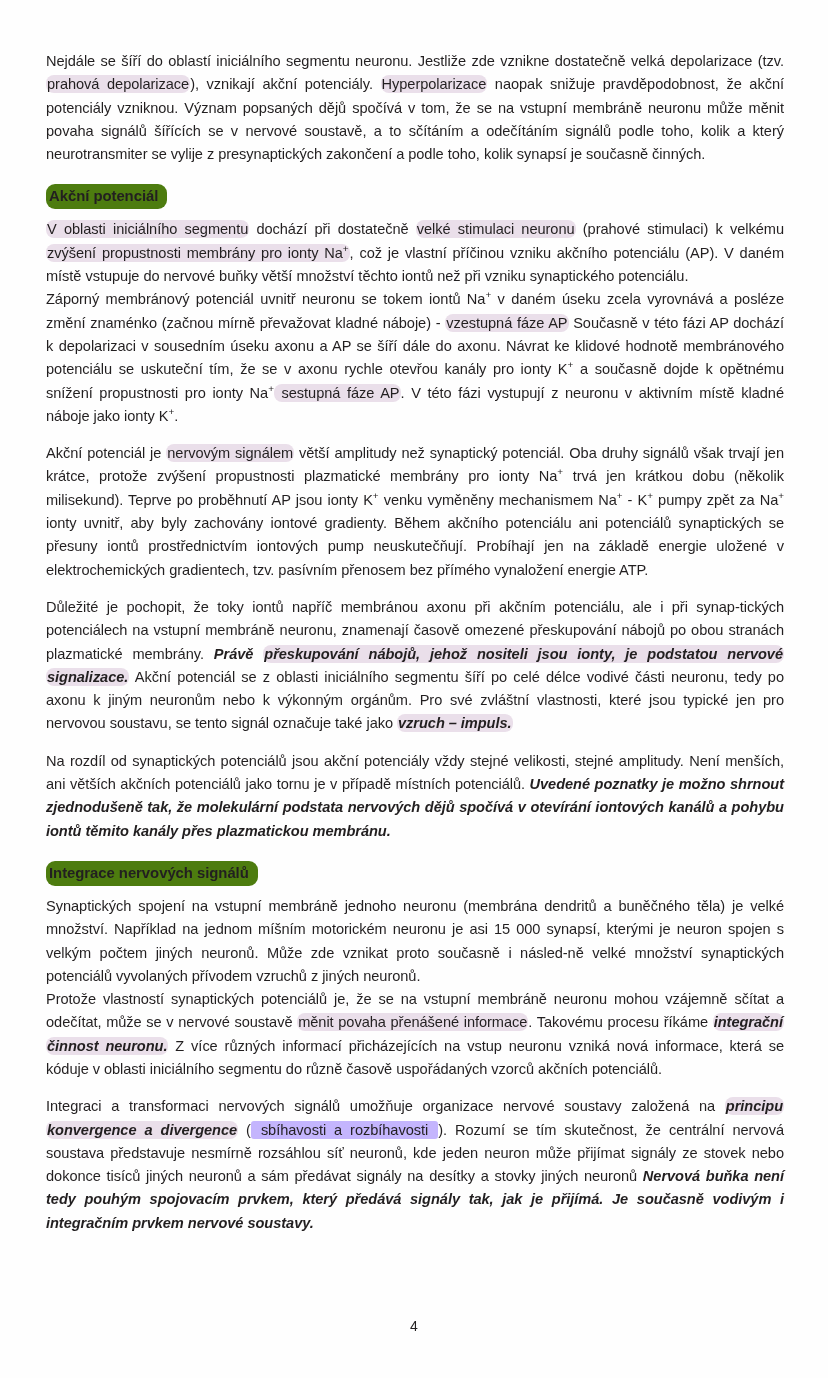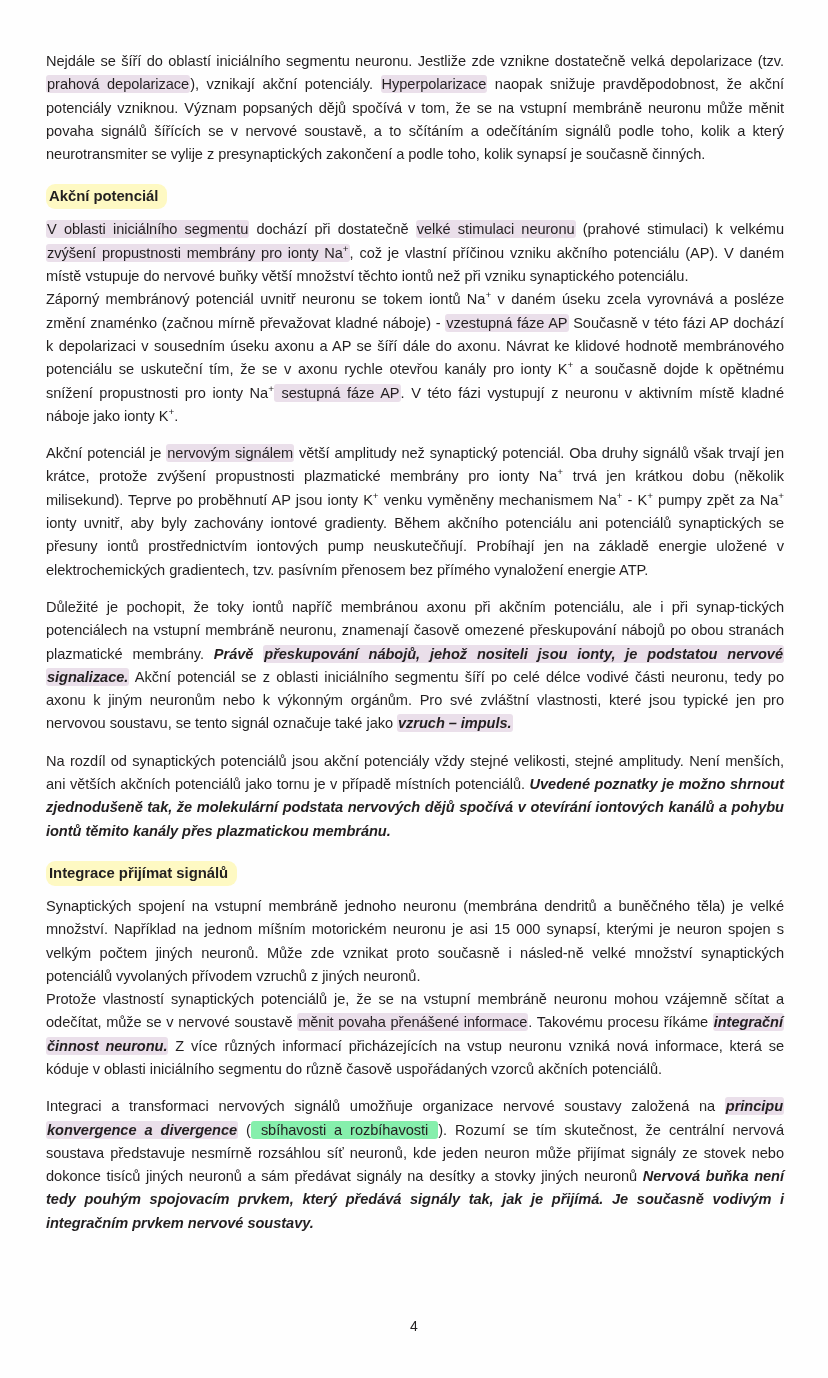--- a/index.html
+++ b/index.html
@@ -43,35 +43,35 @@
   h2.section-heading {
     margin: 0;
     font-size: 14.9px;
     line-height: 20px;
     font-weight: bold;
     letter-spacing: -0.05px;
     display: block;
   }
   h2.section-heading .hl-box {
     display: inline-block;
-    background: #fef9c3;
+    background: #4d7c0f;
     border-radius: 9px;
     padding: 2px 9px 3px 3px;
   }
 
   
   .hl {
     background: #eadfea;
-    border-radius: 3px;
+    border-radius: 8px;
     padding: 1px 1px;
     box-decoration-break: clone;
     -webkit-box-decoration-break: clone;
   }
   .hl-soft {
-    background: #86efac;
+    background: #c4b5fd;
     border-radius: 3px;
     padding: 1px 10px;
     box-decoration-break: clone;
     -webkit-box-decoration-break: clone;
   }
   b, .b { font-weight: bold; font-style: italic; }
   i, .i { }
   sup {
     font-size: 0.68em;
     vertical-align: super;
@@ -127,21 +127,21 @@
 
     <div class="gap-md"></div>
 
     <p class="para">
       <span>Na rozdíl od synaptických potenciálů jsou akční potenciály vždy stejné velikosti, stejné amplitudy. Není menších, ani větších akčních potenciálů jako tornu je v případě místních potenciálů. </span><span class="b">Uvedené poznatky je možno shrnout zjednodušeně tak, že molekulární podstata nervových dějů spočívá v otevírání iontových kanálů a pohybu iontů těmito kanály přes plazmatickou membránu.</span>
     </p>
 
     <div class="gap-lg"></div>
 
     <h2 class="section-heading">
-      <span class="hl-box">Integrace přijímat signálů</span>
+      <span class="hl-box">Integrace nervových signálů</span>
     </h2>
 
     <div class="gap-sm"></div>
 
     <p class="para">
       <span>Synaptických spojení na vstupní membráně jednoho neuronu (membrána dendritů a buněčného těla) je velké množství. Například na jednom míšním motorickém neuronu je asi 15 000 synapsí, kterými je neuron spojen s velkým počtem jiných neuronů. Může zde vznikat proto současně i násled-ně velké množství synaptických potenciálů vyvolaných přívodem vzruchů z jiných neuronů.</span>
     </p>
 
     <p class="para">
       <span>Protože vlastností synaptických potenciálů je, že se na vstupní membráně neuronu mohou vzájemně sčítat a odečítat, může se v nervové soustavě </span><span class="hl">měnit povaha přenášené informace</span><span>. Takovému procesu říkáme </span><span class="hl b">integrační činnost neuronu.</span><span> Z více různých informací přicházejících na vstup neuronu vzniká nová informace, která se kóduje v oblasti iniciálního segmentu do různě časově uspořádaných vzorců akčních potenciálů.</span>

